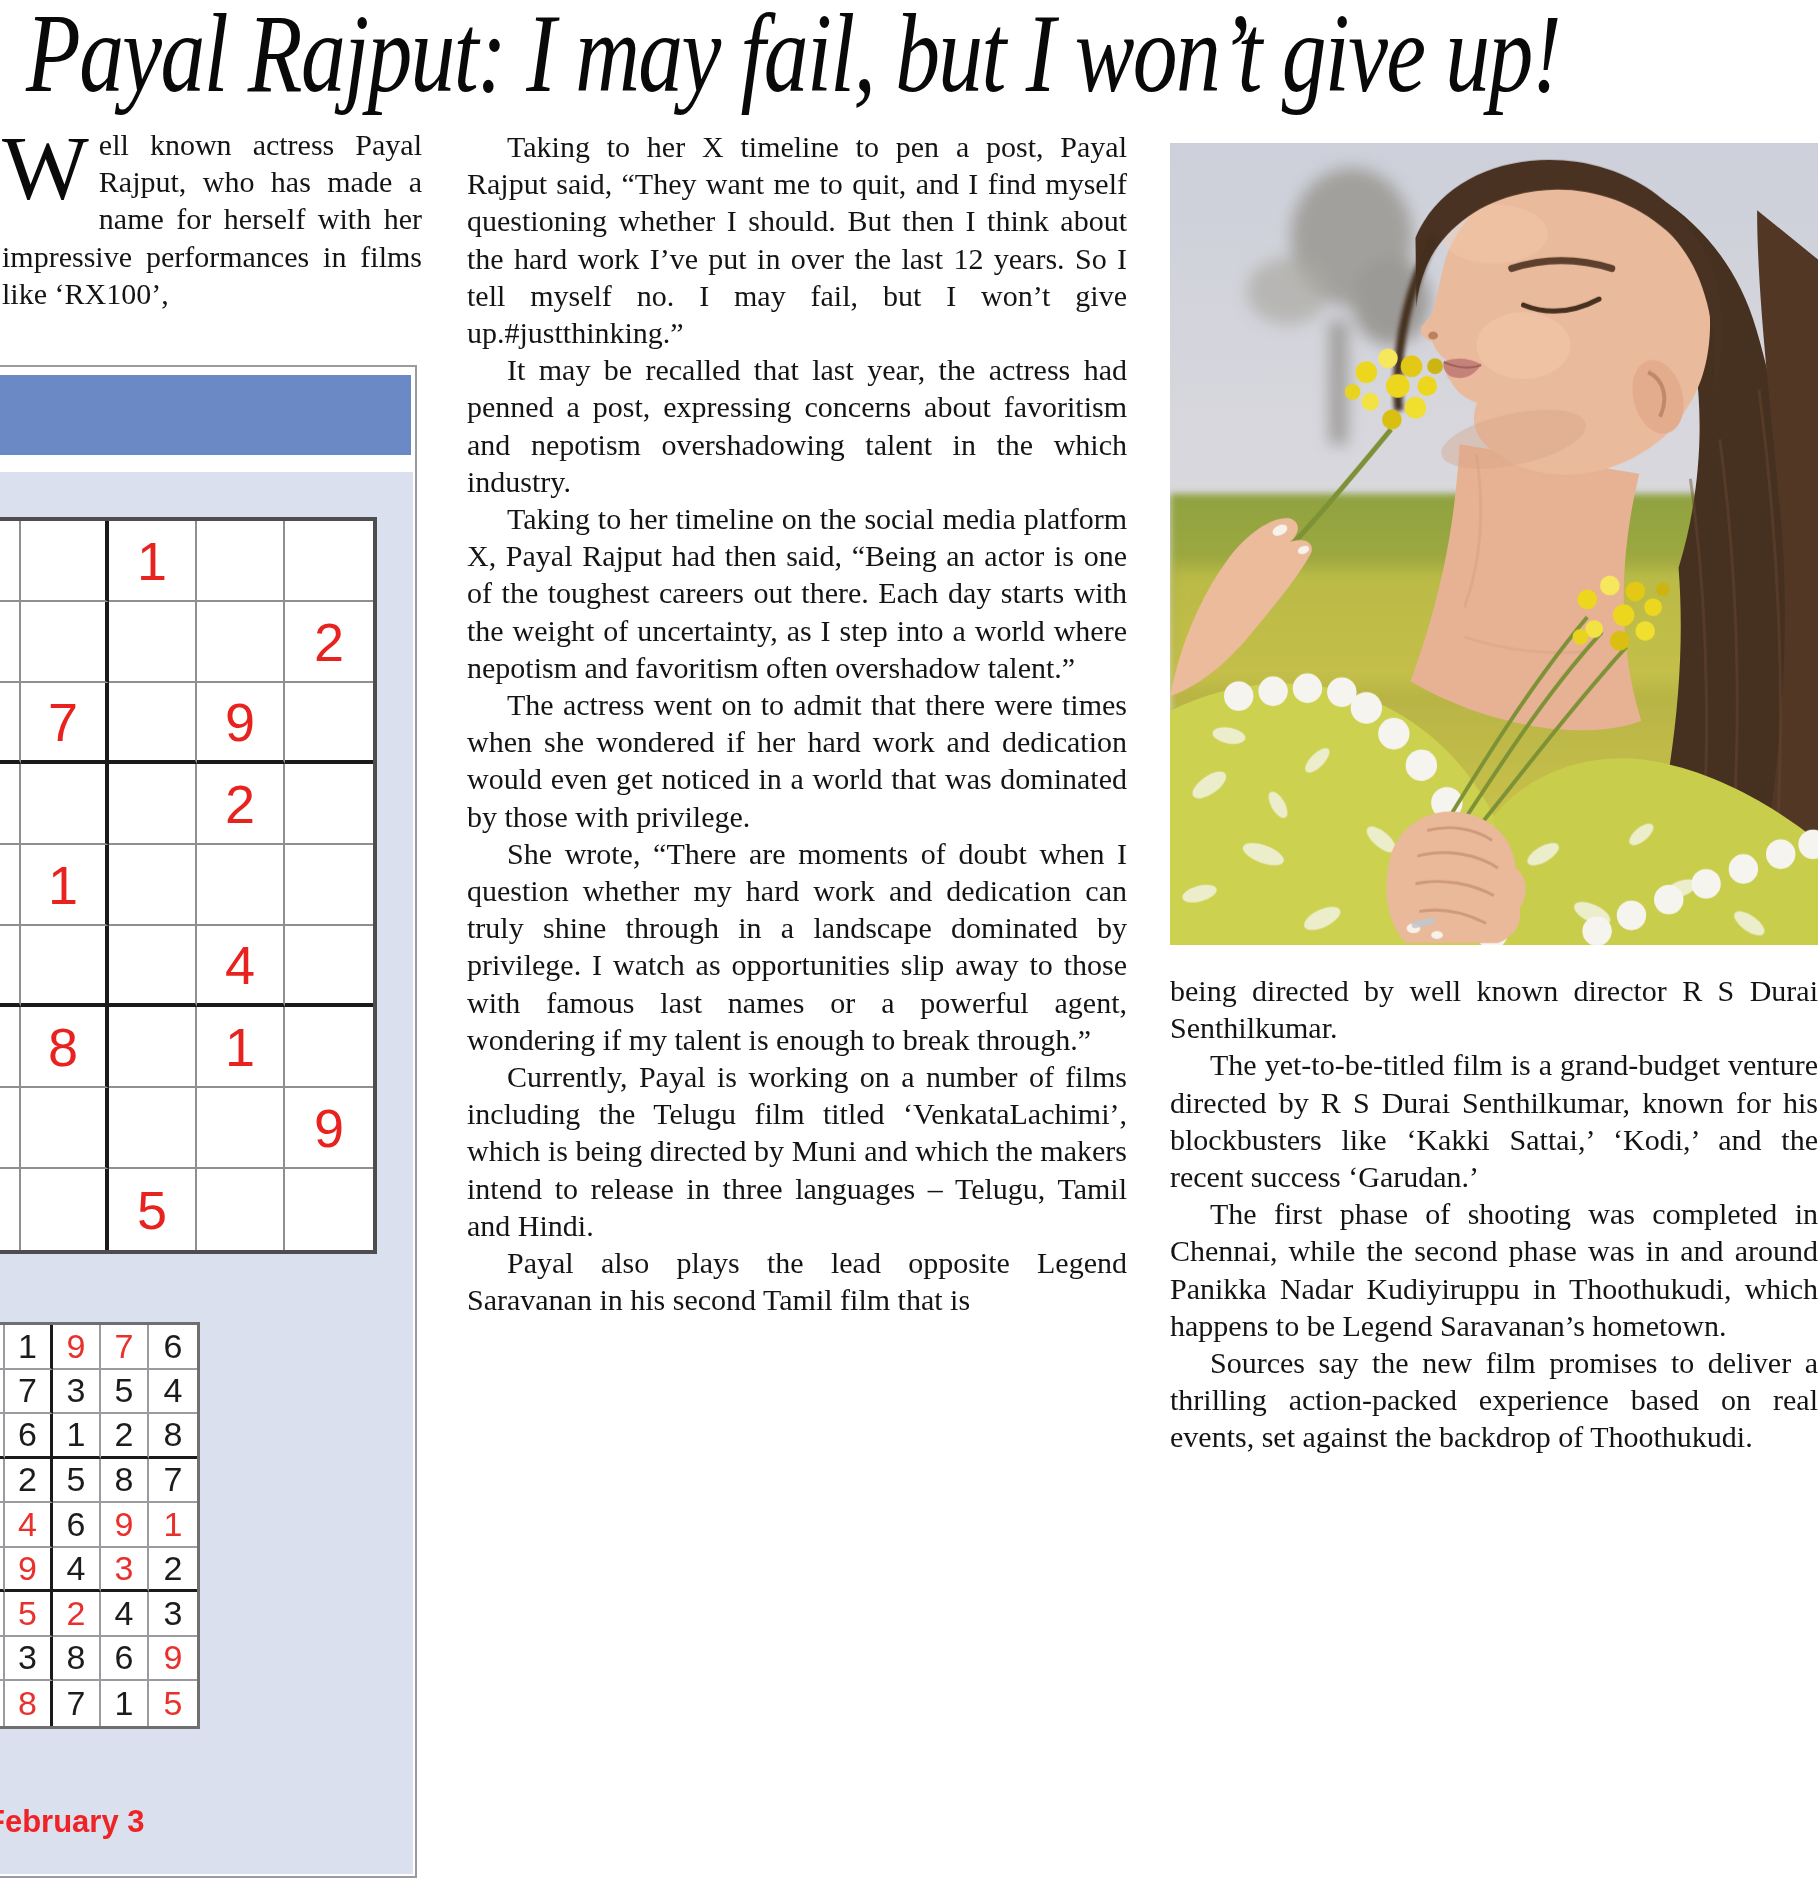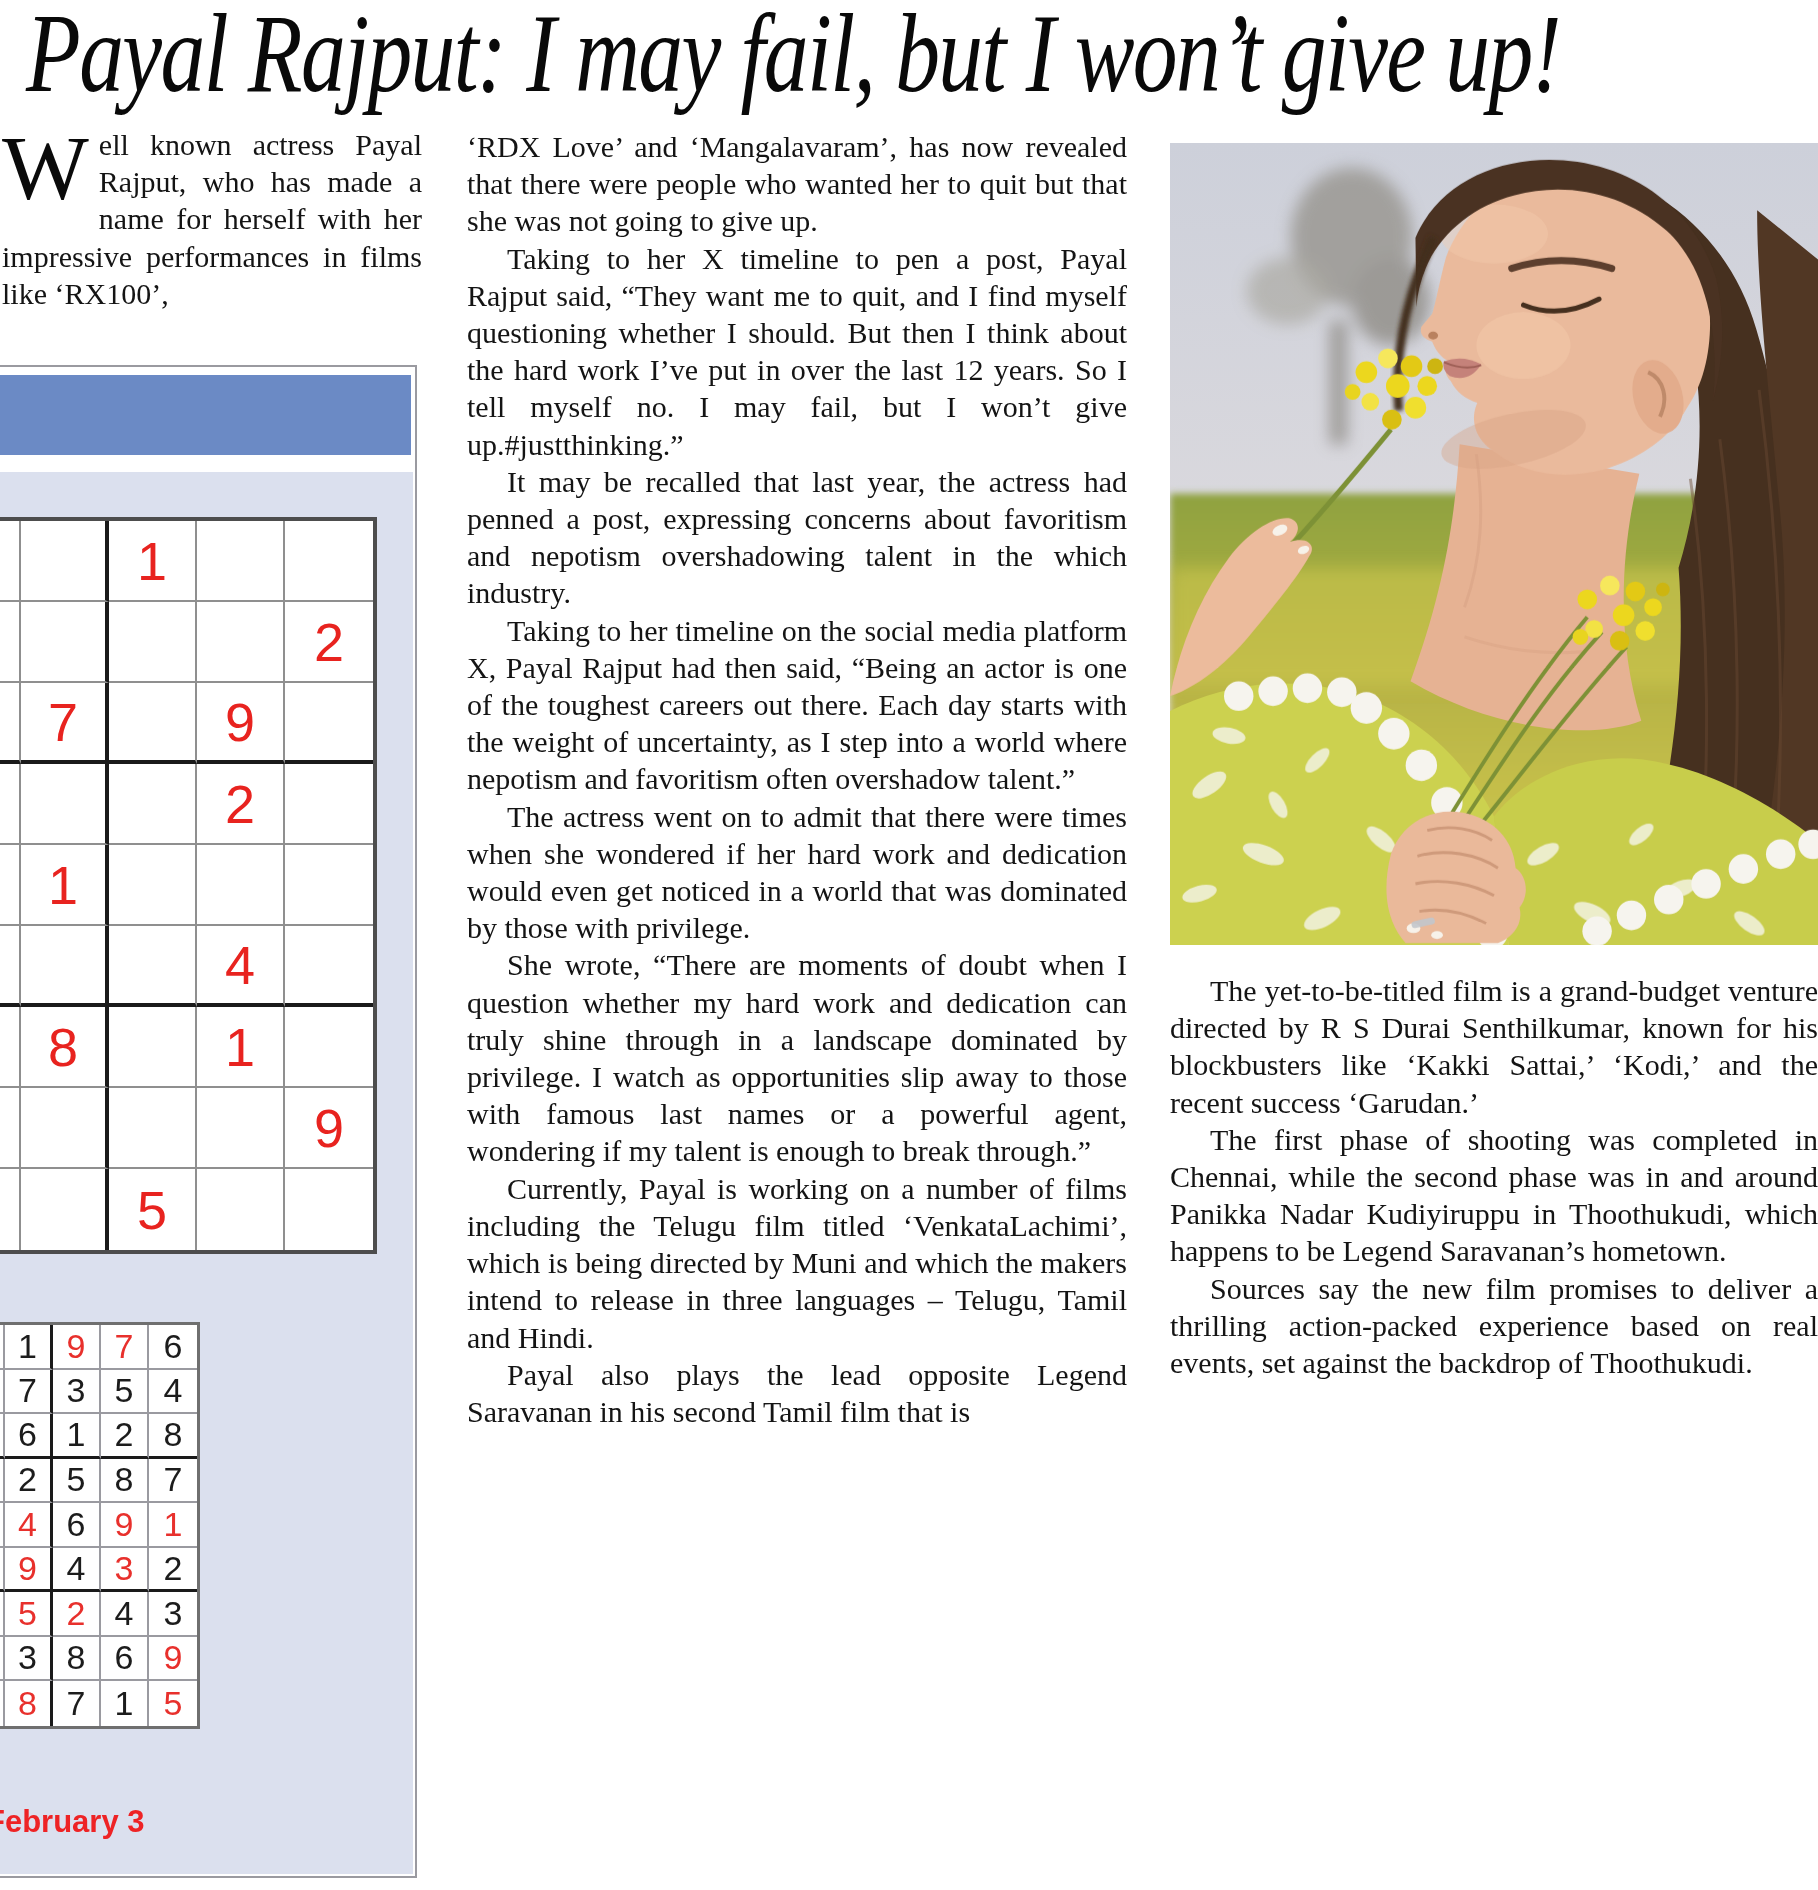--- a/index.html
+++ b/index.html
@@ -176,30 +176,30 @@
         <div class="gcell" style="width: 5px; height: 44.5px; border-right: 2px solid rgb(154, 154, 160); border-bottom: none; font-size: 34px; color: rgb(28, 28, 28);"></div>
         <div class="gcell" style="width: 48px; height: 44.5px; border-right: 3px solid rgb(26, 26, 26); border-bottom: none; font-size: 34px; color: rgb(232, 48, 44);">8</div>
         <div class="gcell" style="width: 48px; height: 44.5px; border-right: 2px solid rgb(154, 154, 160); border-bottom: none; font-size: 34px; color: rgb(28, 28, 28);">7</div>
         <div class="gcell" style="width: 48px; height: 44.5px; border-right: 2px solid rgb(154, 154, 160); border-bottom: none; font-size: 34px; color: rgb(28, 28, 28);">1</div>
         <div class="gcell" style="width: 48px; height: 44.5px; border-right: none; border-bottom: none; font-size: 34px; color: rgb(232, 48, 44);">5</div>
       </div>
     </div>
   <div id="solution-date">February 3</div>
 
   <div id="col2" class="col">
-      <p class="cont">‘RDX Love’ and ‘Mangalavaram’, has now revealed that there were people who wanted her to quit but that she was not going to give up.</p>
       <p>Taking to her X timeline to pen a post, Payal Rajput said, “They want me to quit, and I find myself questioning whether I should. But then I think about the hard work I’ve put in over the last 12 years. So I tell myself no. I may fail, but I won’t give up.#justthinking.”</p>
       <p>It may be recalled that last year, the actress had penned a post, expressing concerns about favoritism and nepotism overshadowing talent in the which industry.</p>
       <p>Taking to her timeline on the social media platform X, Payal Rajput had then said, “Being an actor is one of the toughest careers out there. Each day starts with the weight of uncertainty, as I step into a world where nepotism and favoritism often overshadow talent.”</p>
       <p>The actress went on to admit that there were times when she wondered if her hard work and dedication would even get noticed in a world that was dominated by those with privilege.</p>
       <p>She wrote, “There are moments of doubt when I question whether my hard work and dedication can truly shine through in a landscape dominated by privilege. I watch as opportunities slip away to those with famous last names or a powerful agent, wondering if my talent is enough to break through.”</p>
       <p>Currently, Payal is working on a number of films including the Telugu film titled ‘VenkataLachimi’, which is being directed by Muni and which the makers intend to release in three languages – Telugu, Tamil and Hindi.</p>
       <p>Payal also plays the lead opposite Legend Saravanan in his second Tamil film that is</p>
     </div>
   <div id="col3" class="col">
+      <p class="cont">being directed by well known director R S Durai Senthilkumar.</p>
       <p>The yet-to-be-titled film is a grand-budget venture directed by R S Durai Senthilkumar, known for his blockbusters like ‘Kakki Sattai,’ ‘Kodi,’ and the recent success ‘Garudan.’</p>
       <p>The first phase of shooting was completed in Chennai, while the second phase was in and around Panikka Nadar Kudiyiruppu in Thoothukudi, which happens to be Legend Saravanan’s hometown.</p>
       <p>Sources say the new film promises to deliver a thrilling action-packed experience based on real events, set against the backdrop of Thoothukudi.</p>
     </div>
 
   <svg id="photo" role="img" width="648" height="802" viewBox="0 0 660 812" preserveAspectRatio="none" aria-label="Payal Rajput, eyes closed and face tilted up, smelling yellow mustard flowers in a sunlit field, wearing a yellow-green floral dress with white lace">
     <defs>
       <filter id="b8" x="-30%" y="-30%" width="160%" height="160%">
           <feGaussianBlur stdDeviation="8"></feGaussianBlur>
         </filter>

